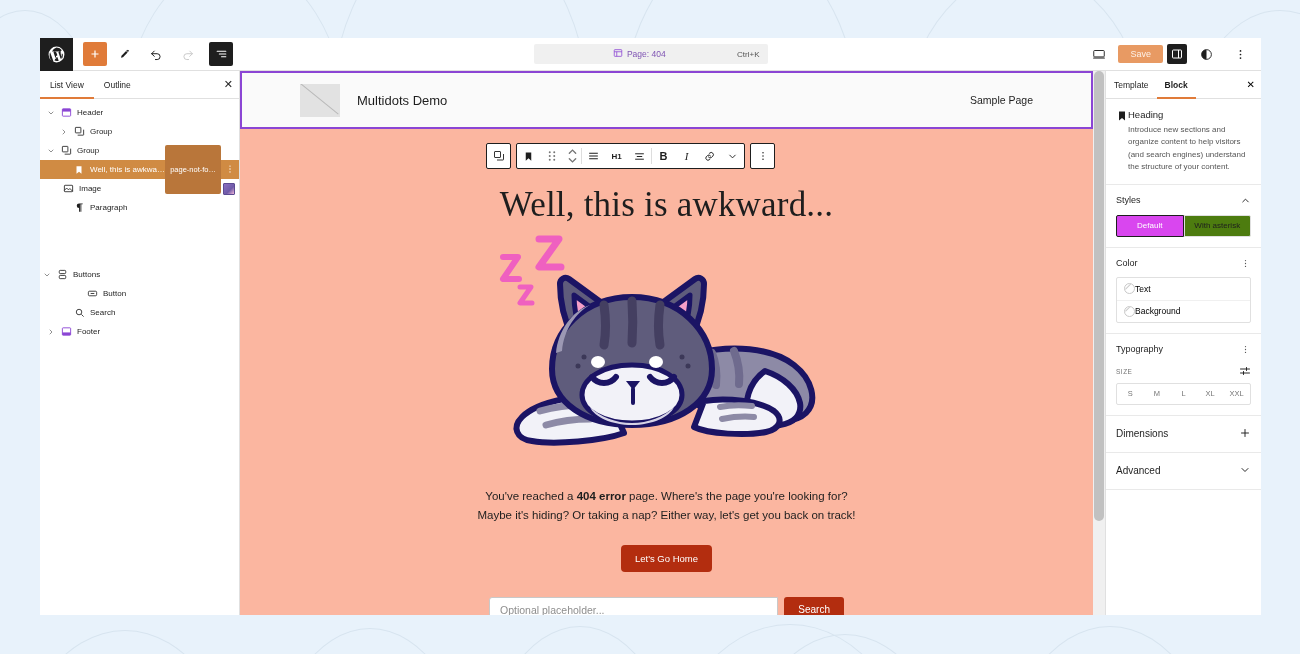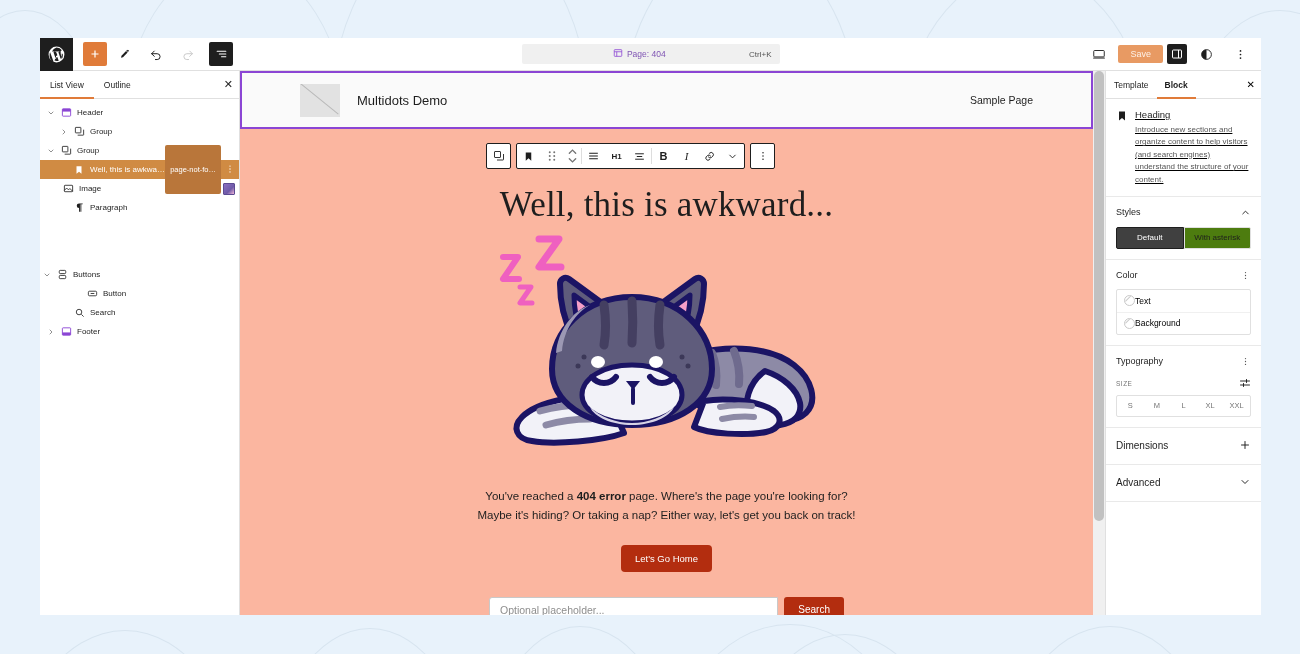--- a/index.html
+++ b/index.html
@@ -60,21 +60,21 @@
     color: #1e1e1e;
     border-radius: 2px;
   }
   .tb-btn.primary { background: #e07b39; color: #fff; border-radius: 2px; width: 24px; height: 24px; margin-left: 8px;}
   .tb-btn.dark { background: #1e1e1e; color: #fff; width: 24px; height: 24px; border-radius: 2px;}
   .tb-btn.disabled { color: #c9c9c9; cursor: default; }
   #topbar-left { display: flex; align-items: center; gap: 2px; }
   #cmd-center {
     position: absolute;
     left: 50%; transform: translateX(-50%);
-    width: 258px; height: 20px;
+    width: 234px; height: 20px;
     background: #f0f0f0;
     border-radius: 2px;
     display: flex; align-items: center;
     padding: 0 8px;
     font-size: 8.5px;
     color: #1e1e1e;
     cursor: pointer;
   }
   #cmd-center .cc-mid {
     flex: 1; display: flex; align-items: center; justify-content: center; gap: 4px;
@@ -304,40 +304,40 @@
   .insp-tab {
     font-size: 8.5px; color: #1e1e1e;
     padding: 0 8px; height: 28px;
     display: flex; align-items: center; cursor: pointer;
     background: none; border: none;
     font-family: "Liberation Sans", sans-serif;
   }
   .insp-tab.active { box-shadow: inset 0 -2px 0 #e07b39; font-weight: bold;}
   #insp-close { margin-left: auto; margin-right: 6px; font-size: 10px; cursor: pointer; }
   .insp-sec { padding: 10px; border-bottom: 1px solid #e9e9e9; }
-  #blockcard { display: flex; gap: 7px; text-decoration: underline; }
+  #blockcard { display: flex; gap: 0; }
   #blockcard .bc-icon { color: #1e1e1e; margin-top: 1px; }
   #bc-title { font-size: 9.5px; color: #1e1e1e; margin-bottom: 4px; }
   #bc-desc { font-size: 8px; color: #555; line-height: 1.55; }
   .sec-head {
     display: flex; align-items: center;
     font-size: 9px; color: #1e1e1e;
     cursor: pointer;
   }
   .sec-head .sh-right { margin-left: auto; display: flex; align-items: center; color: #555; font-size: 9px;}
   .styles-row { display: flex; margin-top: 9px; }
   .style-btn {
     flex: 1; height: 22px;
     display: flex; align-items: center; justify-content: center;
     font-size: 8px; cursor: pointer;
     border: 1px solid #e0e0e0;
     background: #4d7c0f; color: #1e1e1e;
     font-family: "Liberation Sans", sans-serif;
   }
-  .style-btn.active { background: #404040; color: #fff; border-color: #1e1e1e; }
+  .style-btn.active { background: #d946ef; color: #fff; border-color: #1e1e1e; }
   .style-btn:first-child { border-radius: 2px 0 0 2px; }
   .style-btn:last-child { border-radius: 0 2px 2px 0; }
   .color-box { border: 1px solid #e0e0e0; border-radius: 2px; margin-top: 8px; }
   .color-row {
     display: flex; align-items: center; 
     height: 22px; padding: 0 7px; cursor: pointer;
   }
   .color-row + .color-row { border-top: 1px solid #f0f0f0; }
   .swatch {
     width: 11px; height: 11px; border-radius: 50%;

